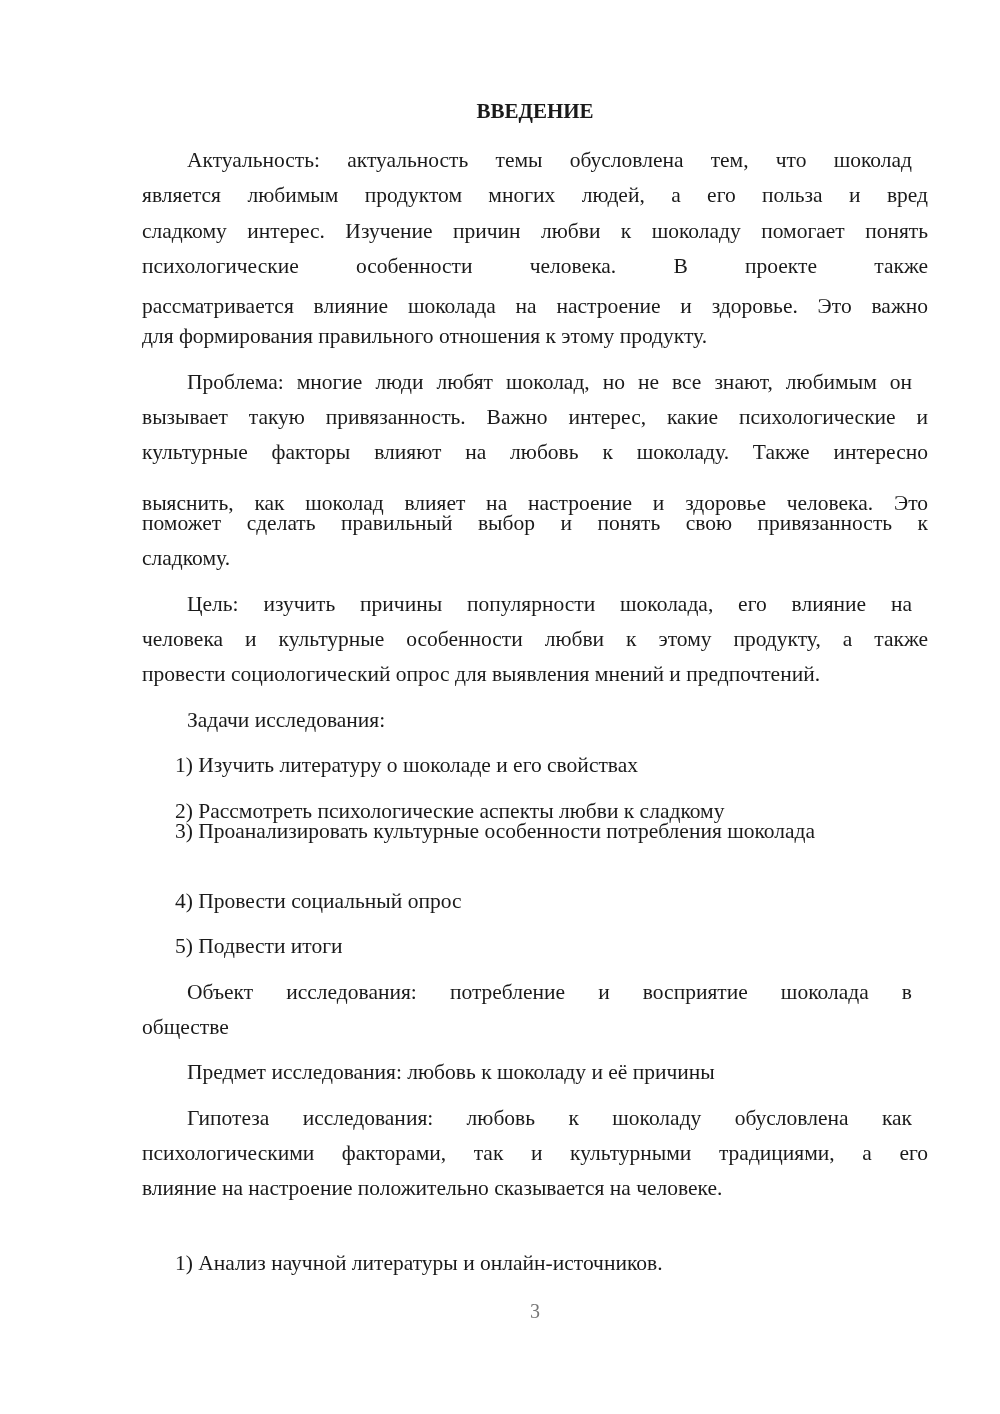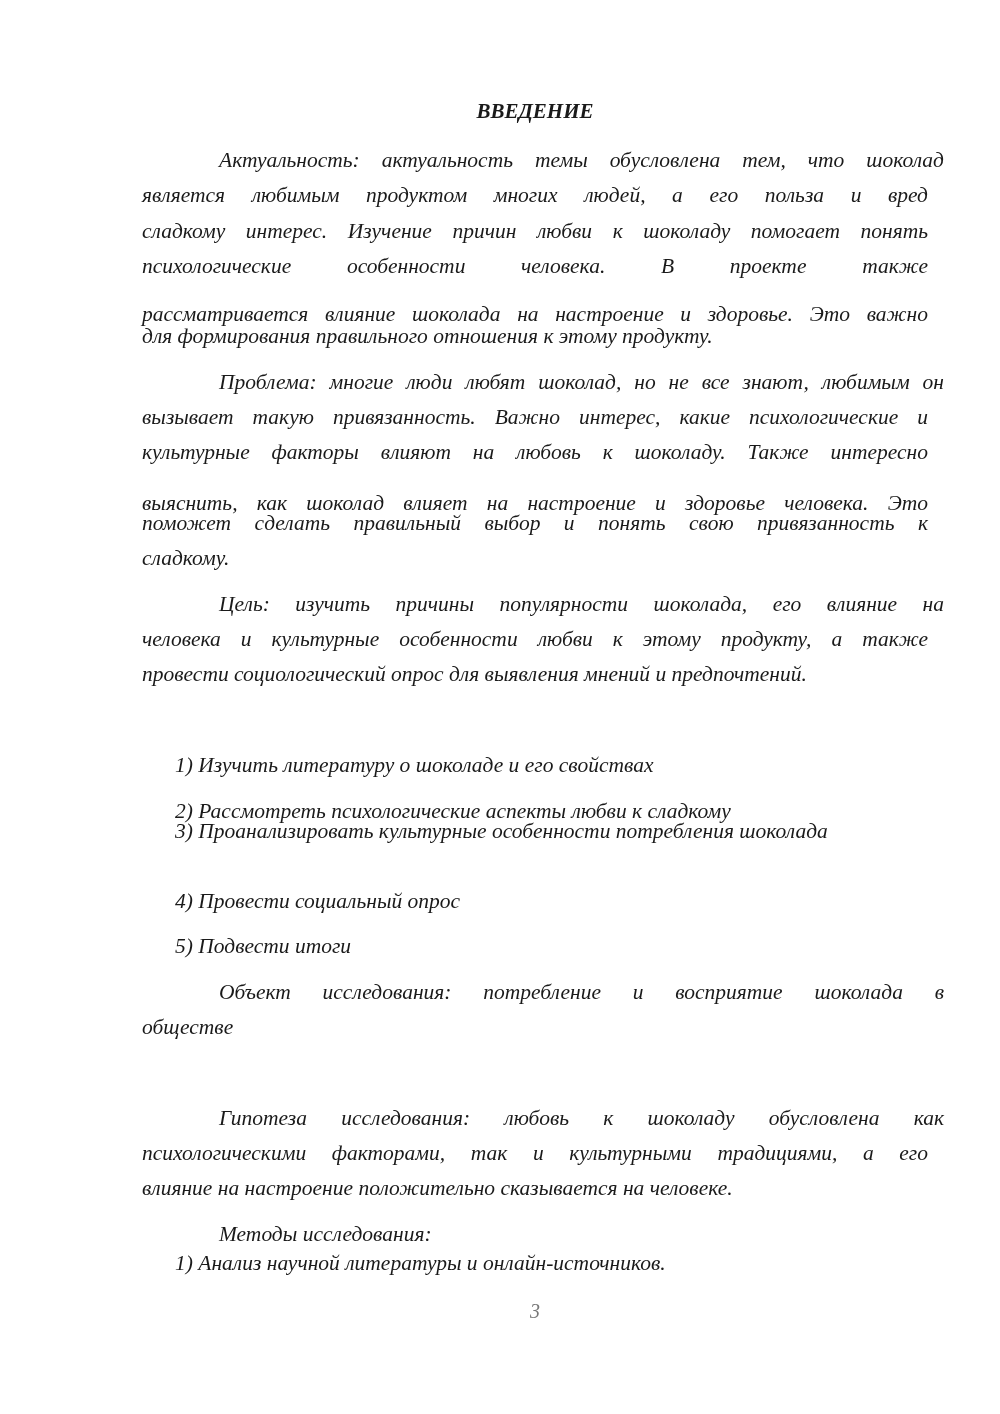--- a/index.html
+++ b/index.html
@@ -1,77 +1,78 @@
 <!DOCTYPE html>
 <html><head>
   <meta charset="utf-8">
   <style>
     html, body { margin: 0; padding: 0; background: #ffffff; }
     body { width: 1000px; height: 1414px; position: relative; overflow: hidden;
       font-family: "Liberation Serif", "DejaVu Serif", serif; color: #1a1a1a; }
-    .page { position: absolute; left: 0; top: 0; width: 1000px; height: 1414px; background: #fff; font-style: italic; }
+    .page { position: absolute; left: 0; top: 0; width: 1000px; height: 1414px; background: #fff; }
     .title { position: absolute; left: 142px; width: 786px; top: 96px; text-align: center;
       font-weight: bold; font-size: 21px; line-height: 30px; }
     .line { position: absolute; left: 142px; width: 786px; font-size: 21.5px; line-height: 30px;
       white-space: nowrap; }
     .line.j { text-align: justify; text-align-last: justify; }
-    .line.ind { left: 219px; width: 725px; }
+    .line.ind { left: 187px; width: 725px; }
     .line.li { left: 175px; width: 753px; }
     .pagenum { position: absolute; left: 0; width: 1070px; top: 1296px; text-align: center;
       font-size: 20px; color: #777; line-height: 30px; }
   </style>
 </head>
 <body>
 
 <div class="page">
   <div class="title">ВВЕДЕНИЕ</div>
 
   <div>
     <div class="line j ind" style="top:145px">Актуальность: актуальность темы обусловлена тем, что шоколад</div>
     <div class="line j" style="top:180px">является любимым продуктом многих людей, а его польза и вред</div>
     <div class="line j" style="top:216px">сладкому интерес. Изучение причин любви к шоколаду помогает понять</div>
     <div class="line j" style="top:251px">психологические особенности человека. В проекте также</div>
-    <div class="line j" style="top:299px">рассматривается влияние шоколада на настроение и здоровье. Это важно</div>
+    <div class="line j" style="top:291px">рассматривается влияние шоколада на настроение и здоровье. Это важно</div>
     <div class="line" style="top:321px">для формирования правильного отношения к этому продукту.</div>
   </div>
 
   <div>
     <div class="line j ind" style="top:367px">Проблема: многие люди любят шоколад, но не все знают, любимым он</div>
     <div class="line j" style="top:402px">вызывает такую привязанность. Важно интерес, какие психологические и</div>
     <div class="line j" style="top:437px">культурные факторы влияют на любовь к шоколаду. Также интересно</div>
     <div class="line j" style="top:488px">выяснить, как шоколад влияет на настроение и здоровье человека. Это</div>
     <div class="line j" style="top:508px">поможет сделать правильный выбор и понять свою привязанность к</div>
     <div class="line" style="top:543px">сладкому.</div>
   </div>
 
   <div>
     <div class="line j ind" style="top:589px">Цель: изучить причины популярности шоколада, его влияние на</div>
     <div class="line j" style="top:624px">человека и культурные особенности любви к этому продукту, а также</div>
     <div class="line" style="top:659px">провести социологический опрос для выявления мнений и предпочтений.</div>
   </div>
 
+  <div class="line ind" style="top:705px">Задачи исследования:</div>
   <div>
     <div class="line li" style="top:750px">1) Изучить литературу о шоколаде и его свойствах</div>
     <div class="line li" style="top:796px">2) Рассмотреть психологические аспекты любви к сладкому</div>
     <div class="line li" style="top:816px">3) Проанализировать культурные особенности потребления шоколада</div>
     <div class="line li" style="top:886px">4) Провести социальный опрос</div>
     <div class="line li" style="top:931px">5) Подвести итоги</div>
   </div>
 
   <div>
     <div class="line j ind" style="top:977px">Объект исследования: потребление и восприятие шоколада в</div>
     <div class="line" style="top:1012px">обществе</div>
   </div>
 
+  <div class="line ind" style="top:1057px">Предмет исследования: любовь к шоколаду и её причины</div>
 
   <div>
     <div class="line j ind" style="top:1103px">Гипотеза исследования: любовь к шоколаду обусловлена как</div>
     <div class="line j" style="top:1138px">психологическими факторами, так и культурными традициями, а его</div>
     <div class="line" style="top:1173px">влияние на настроение положительно сказывается на человеке.</div>
   </div>
 
-  <div class="line ind" style="top:1219px">Методы исследования:</div>
   <div>
     <div class="line li" style="top:1248px">1) Анализ научной литературы и онлайн-источников.</div>
   </div>
 
   <div class="pagenum">3</div>
 </div>
 
 </body></html>

